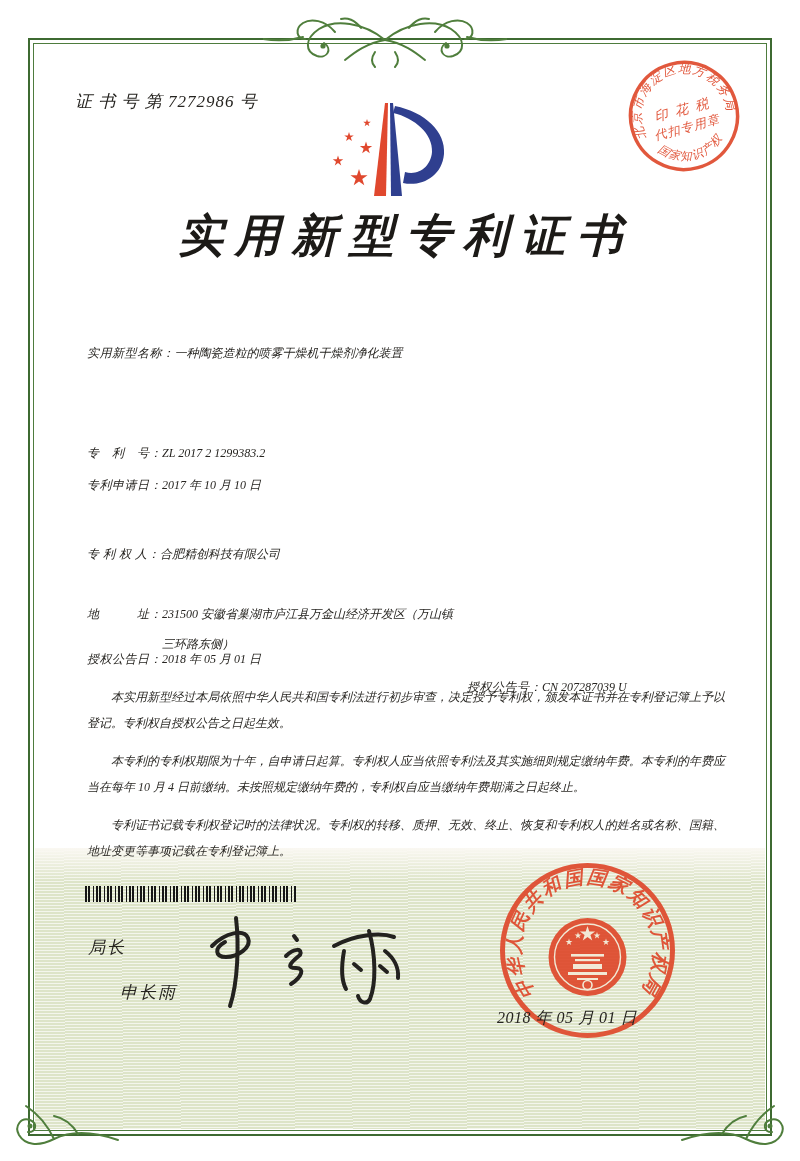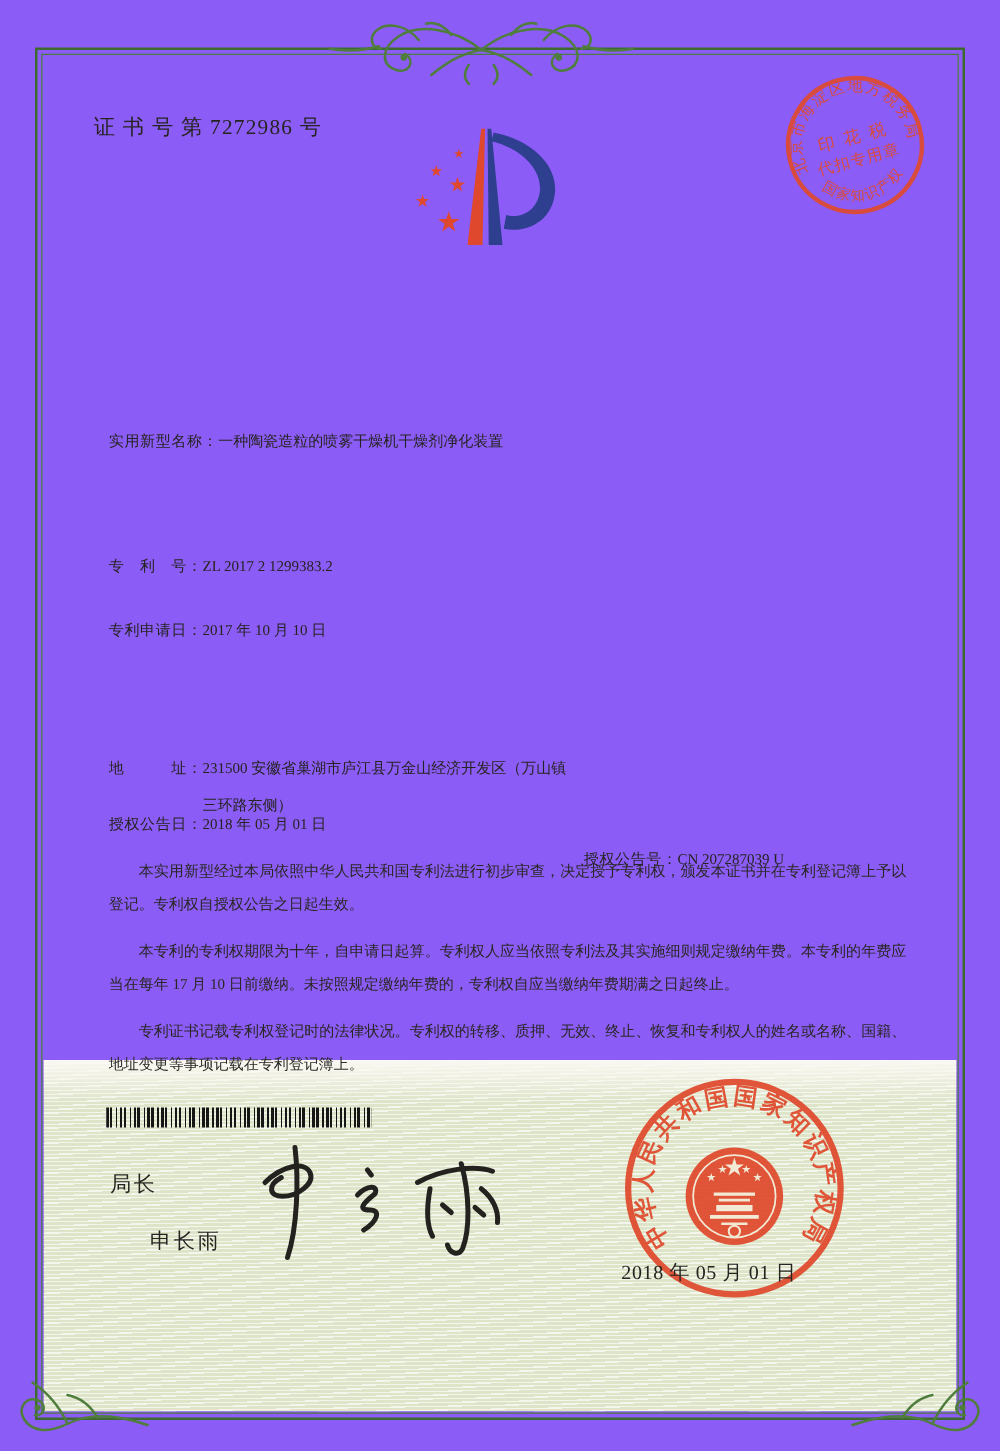--- a/index.html
+++ b/index.html
@@ -1,17 +1,17 @@
 <!DOCTYPE html>
 <html><head>
 <meta charset="utf-8">
 <style>
   html,body{margin:0;padding:0;background:#efede6;}
-  .page{position:relative;width:800px;height:1161px;background:#8b5cf6;overflow:hidden;
-        font-family:"Liberation Serif","DejaVu Serif",serif;color:#262420;}
+  .page{position:relative;width:800px;height:1161px;background:#ffffff;overflow:hidden;
+        font-family:"Liberation Serif","DejaVu Serif",serif;color:#262420;font-style:italic;}
   
   .frame{position:absolute;left:28px;top:38px;width:740px;height:1094px;border:2px solid #3e6a31;}
   .frame-inner{position:absolute;inset:3px;border:1px solid #4e7c3e;}
   
   .green-strip{position:absolute;left:5px;right:5px;bottom:5px;top:808px;
      background-color:#dde4c8;
      background-image:
        linear-gradient(180deg, rgba(250,248,242,1) 0, rgba(250,248,242,0) 34px),
        repeating-linear-gradient(179deg, rgba(255,255,255,.65) 0 1px, rgba(255,255,255,0) 1px 3px);}
   .abs{position:absolute;}
@@ -114,43 +114,47 @@
       <use href="#star5" transform="translate(31,45) scale(5)"></use>
       <use href="#star5" transform="translate(48,56) scale(6.5)"></use>
       <use href="#star5" transform="translate(20,69) scale(5.5)"></use>
       <use href="#star5" transform="translate(41,86) scale(9)"></use>
     </g>
     <polygon points="67,11 70,11 68,104 56,104" fill="#e0482e"></polygon>
     <polygon points="72,11 75,11 84,104 73,104" fill="#2f3f8f"></polygon>
     <path d="M 77,14 C 107,20 128,40 126,62 C 124,85 103,95 85,91 L 87,80 C 101,84 113,74 114,60 C 115,42 97,26 75,21 Z" fill="#2f3f8f"></path>
   </svg>
 
+  <div class="abs title">实用新型专利证书</div>
 
   <div class="abs frow" style="top:330px;">
     <span class="lab">实用新型名称：</span><span>一种陶瓷造粒的喷雾干燥机干燥剂净化装置</span>
   </div>
   <div class="abs frow" style="top:430px;">
     <span class="lab">专　利　号：</span><span>ZL 2017 2 1299383.2</span>
   </div>
-  <div class="abs frow" style="top:481px;">
+  <div class="abs frow" style="top:462px;">
     <span class="lab">专利申请日：</span><span>2017 年 10 月 10 日</span>
+  </div>
+  <div class="abs frow" style="top:531px;">
+    <span class="lab">专 利 权 人：</span><span>合肥精创科技有限公司</span>
   </div>
   <div class="abs frow" style="top:584px;">
     <span class="lab addr-val">地　　　址：</span><span class="addr-val"><span>231500 安徽省巢湖市庐江县万金山经济开发区（万山镇</span><br><span>三环路东侧）</span></span>
   </div>
   <div class="abs frow" style="top:636px;">
     <span class="lab">授权公告日：</span><span>2018 年 05 月 01 日</span>
   </div>
   <div class="abs frow" style="top:664px;left:455px;">
     <span class="lab">授权公告号：</span><span>CN 207287039 U</span>
   </div>
 
   <div class="abs paras">
     <p>本实用新型经过本局依照中华人民共和国专利法进行初步审查，决定授予专利权，颁发本证书并在专利登记簿上予以登记。专利权自授权公告之日起生效。</p>
-    <p>本专利的专利权期限为十年，自申请日起算。专利权人应当依照专利法及其实施细则规定缴纳年费。本专利的年费应当在每年 17 月 10 日前缴纳。未按照规定缴纳年费的，专利权自应当缴纳年费期满之日起终止。</p>
+    <p>本专利的专利权期限为十年，自申请日起算。专利权人应当依照专利法及其实施细则规定缴纳年费。本专利的年费应当在每年 10 月 4 日前缴纳。未按照规定缴纳年费的，专利权自应当缴纳年费期满之日起终止。</p>
     <p>专利证书记载专利权登记时的法律状况。专利权的转移、质押、无效、终止、恢复和专利权人的姓名或名称、国籍、地址变更等事项记载在专利登记簿上。</p>
   </div>
 
   <div class="abs barcode"></div>
 
   <div class="abs sig-title">局长</div>
   <div class="abs sig-name">申长雨</div>
 
   <svg class="abs z6" style="left:182px;top:906px;" width="250" height="108" viewBox="0 0 250 108">
     <g stroke="#23221f" fill="none" stroke-width="4" stroke-linecap="round" stroke-linejoin="round">

